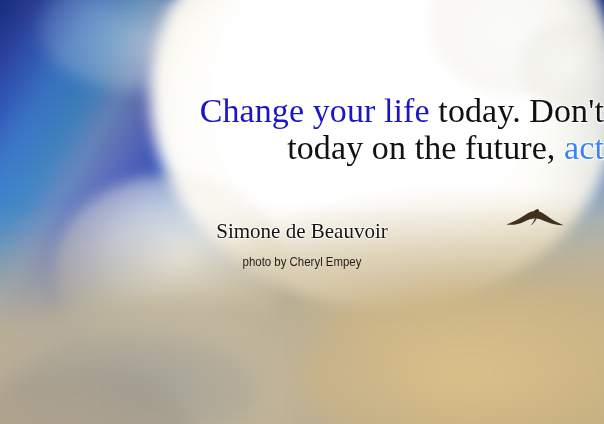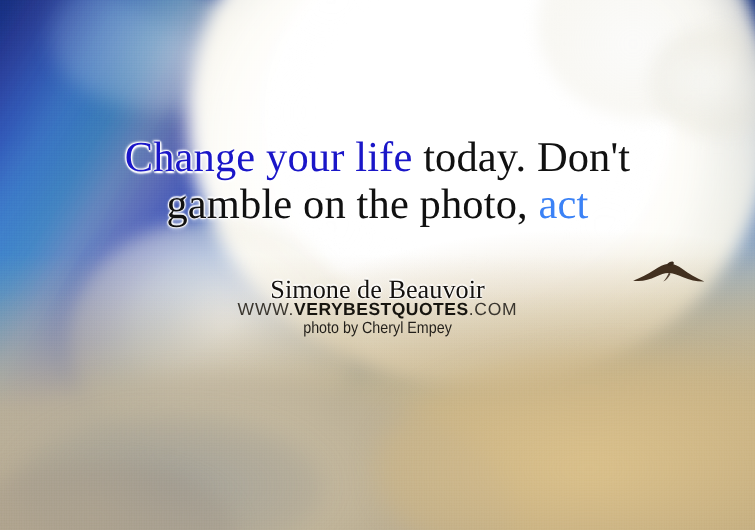--- a/index.html
+++ b/index.html
@@ -162,22 +162,22 @@
   #bird{
     position:absolute;
     left:505px; top:203px;
     width:62px; height:34px;
   }
   #bird svg{display:block;width:100%;height:100%;}
 
   
   #quote-block{
     position:absolute;
-    left:0; right:0; top:108px;
-    text-align:center;
+    left:0; right:0; top:92px;
+    text-align:right;
   }
   .qline{
     margin:0;
     font-family:"Liberation Serif", serif;
     font-size:34px;
     line-height:37px;
     color:#111111;
     letter-spacing:.1px;
     text-shadow:
        1px 0 1px rgba(255,255,255,.95),
@@ -281,25 +281,22 @@
                C32.8 9.6 31.2 10.0 29.4 9.6 Z" fill="#3a2a1b"></path>
       <path d="M30.2 14.6 C29.0 17.8 27.4 20.6 25.6 22.2 C27.8 21.4 29.8 19.2 31.4 16.2 Z" fill="#3d2c1d" opacity=".85"></path>
     </svg>
   </div>
 
   <div id="quote-block">
     <p class="qline">
       <span class="hl-blue">Change your life</span><span> today. Don't</span>
     </p>
     <p class="qline">
-      <span>gamble on the photo, </span><span class="hl-red">act</span>
+      <span>today on the future, </span><span class="hl-red">act</span>
     </p>
   </div>
 
   <div id="author">Simone de Beauvoir</div>
 
-  <div id="site">
-    <span class="w">WWW.</span><span class="b">VERYBESTQUOTES</span><span class="w">.COM</span>
-  </div>
 
   <div id="photo-credit">photo by Cheryl Empey</div>
 
 </div>
 
 </body></html>

